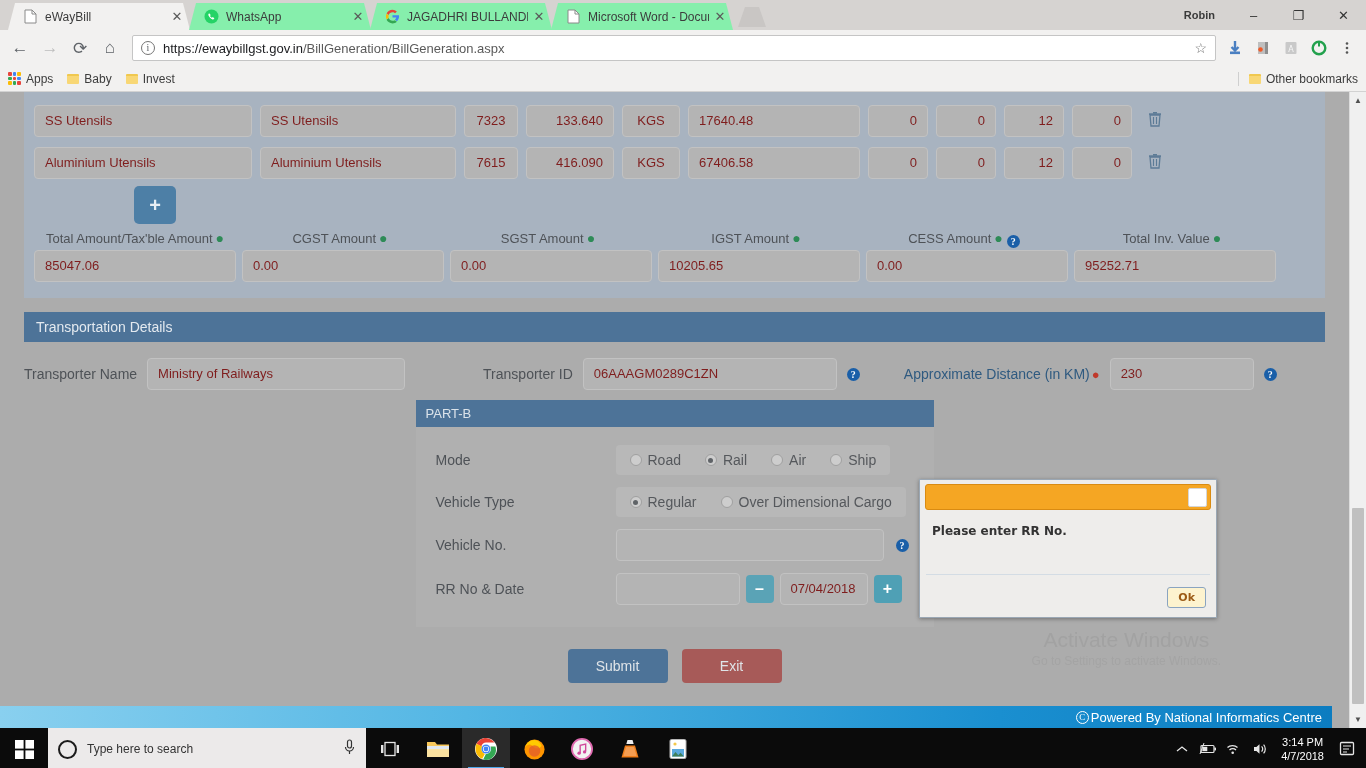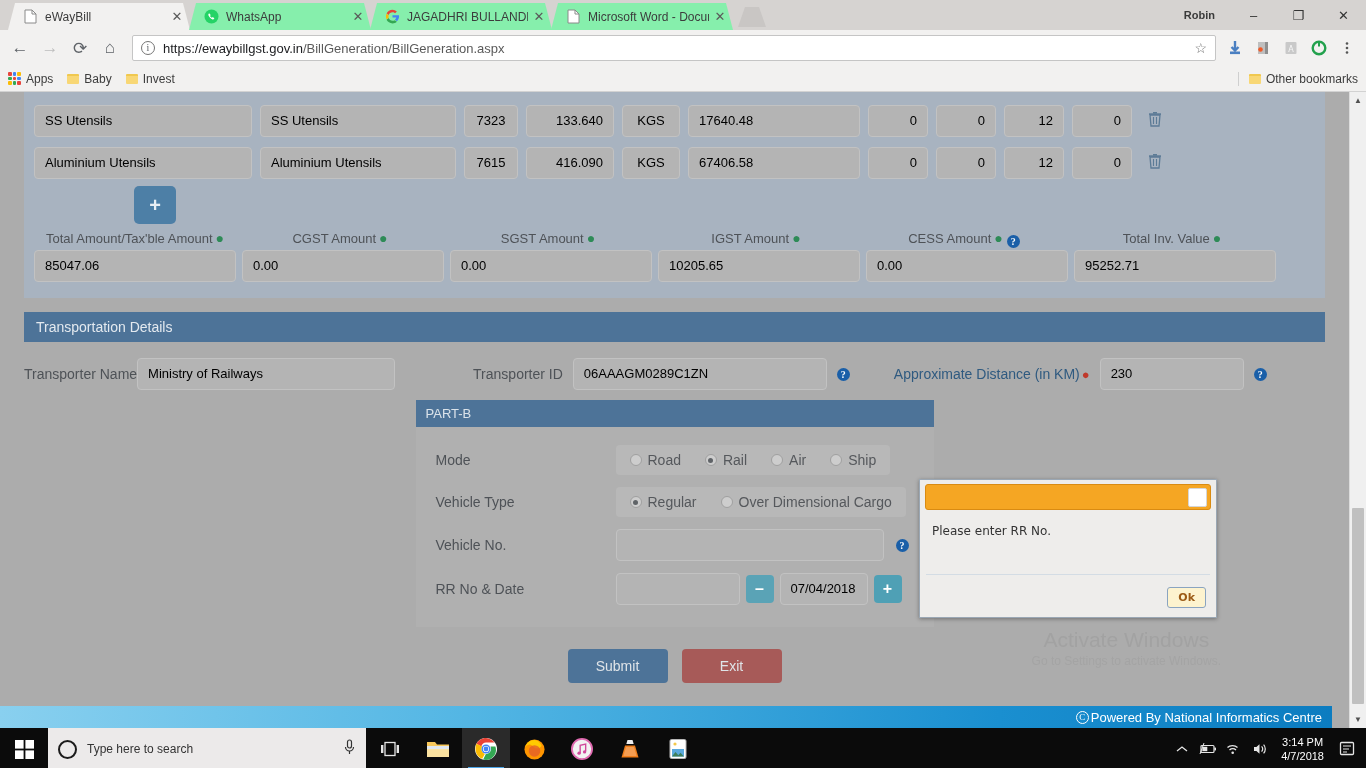--- a/index.html
+++ b/index.html
@@ -150,21 +150,21 @@
   }
   .item-row {
     display: flex; align-items: center;
     gap: 8px; padding: 5px 10px;
   }
   .fld {
     background: #b4b4b4;
     border: 1px solid #c2c2c2;
     border-radius: 4px;
     height: 32px; line-height: 30px;
-    font-size: 13px; color: #000000;
+    font-size: 13px; color: #7f1d1d;
     padding: 0 10px;
     white-space: nowrap; overflow: hidden;
   }
   .fld.r { }
   .w-desc  { width: 218px; }
   .w-desc2 { width: 196px; }
   .w-hsn   { width: 54px;  text-align: center; }
   .w-qty   { width: 88px;  text-align: right; }
   .w-unit  { width: 58px;  text-align: center; }
   .w-val   { width: 172px; text-align: left; }
@@ -303,20 +303,21 @@
     padding-right: 3px;
   }
   .dlg-x {
     width: 19px; height: 19px;
     background: #ffffff; border: 1px solid #d6d6d6;
     border-radius: 2px;
   }
   .dlg-msg {
     padding: 14px 12px; font-size: 12px; color: #333;
     font-family: "DejaVu Sans", sans-serif;
+    font-weight: bold;
   }
   .dlg-sep {
     position: absolute; left: 6px; right: 6px; bottom: 42px;
     height: 1px; background: #d3dce4;
   }
   .dlg-foot {
     position: absolute; right: 10px; bottom: 9px;
   }
   .dlg-ok {
     min-width: 38px; height: 21px; padding: 0 10px;
@@ -571,21 +572,21 @@
         <div class="fld w-tot r">10205.65</div>
         <div class="fld w-tot r">0.00</div>
         <div class="fld w-tot r">95252.71</div>
       </div>
     </div>
 
     <div class="sec-head">Transportation Details</div>
 
     <div class="trans-row">
       <span class="lbl">Transporter Name</span>
-      <div class="fld" style="width:258px;">Ministry of Railways</div>
+      <div class="fld" style="width:258px;margin-left:10px">Ministry of Railways</div>
 
       <span class="lbl" style="margin-left:78px">Transporter ID</span>
       <div class="fld" style="width:254px;margin-left:10px">06AAAGM0289C1ZN</div>
       <span class="help-ic" style="margin-left:10px">?</span>
 
       <span class="lbl" style="margin-left:44px;color:#2f5a80">Approximate Distance (in KM)</span>
       <span style="color:#c0392b;font-size:13px;margin-left:2px">●</span>
       <div class="fld r" style="width:144px;margin-left:10px">230</div>
       <span class="help-ic" style="margin-left:10px">?</span>
     </div>

